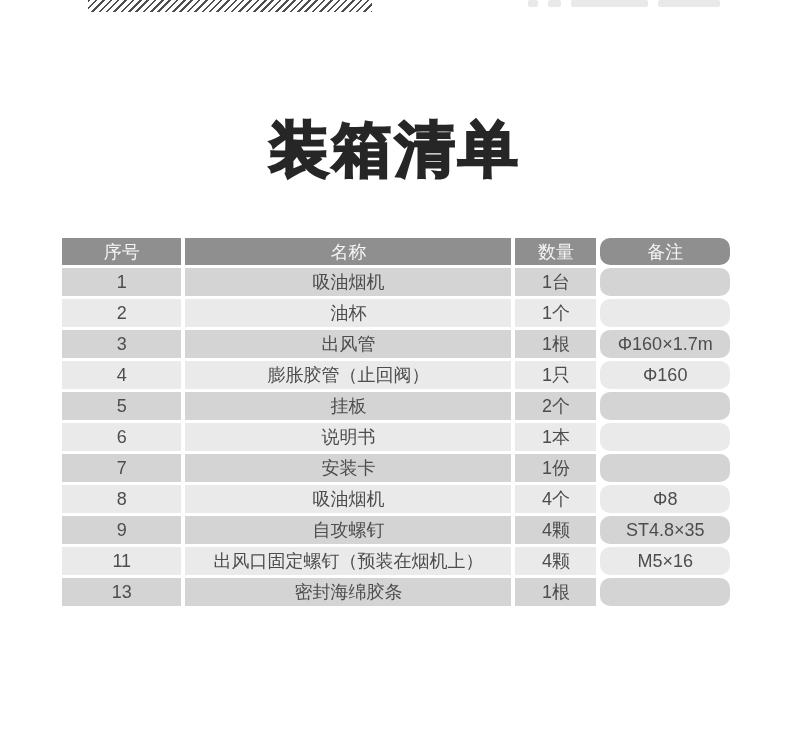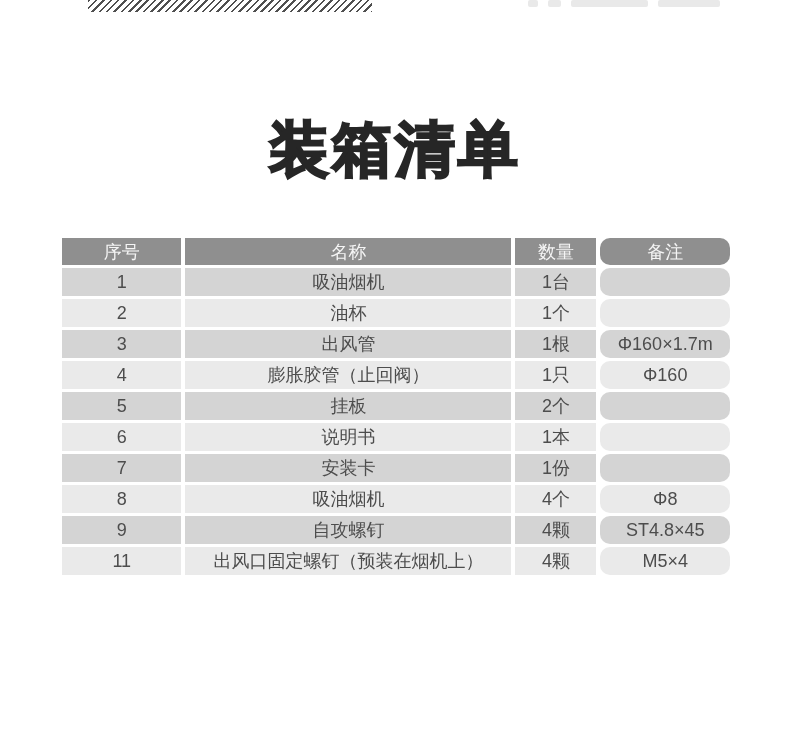--- a/index.html
+++ b/index.html
@@ -138,22 +138,28 @@
       <tr>
         <td class="col0">8</td>
         <td class="col1">吸油烟机</td>
         <td class="col2">4个</td>
         <td class="col3">Φ8</td>
       </tr>
       <tr>
         <td class="col0">9</td>
         <td class="col1">自攻螺钉</td>
         <td class="col2">4颗</td>
-        <td class="col3">ST4.8×45</td>
+        <td class="col3">ST4.8×35</td>
       </tr>
       <tr>
         <td class="col0">11</td>
         <td class="col1">出风口固定螺钉（预装在烟机上）</td>
         <td class="col2">4颗</td>
-        <td class="col3">M5×4</td>
+        <td class="col3">M5×16</td>
+      </tr>
+      <tr>
+        <td class="col0">13</td>
+        <td class="col1">密封海绵胶条</td>
+        <td class="col2">1根</td>
+        <td class="col3"></td>
       </tr>
     </tbody>
 </table>
 
 </body></html>

